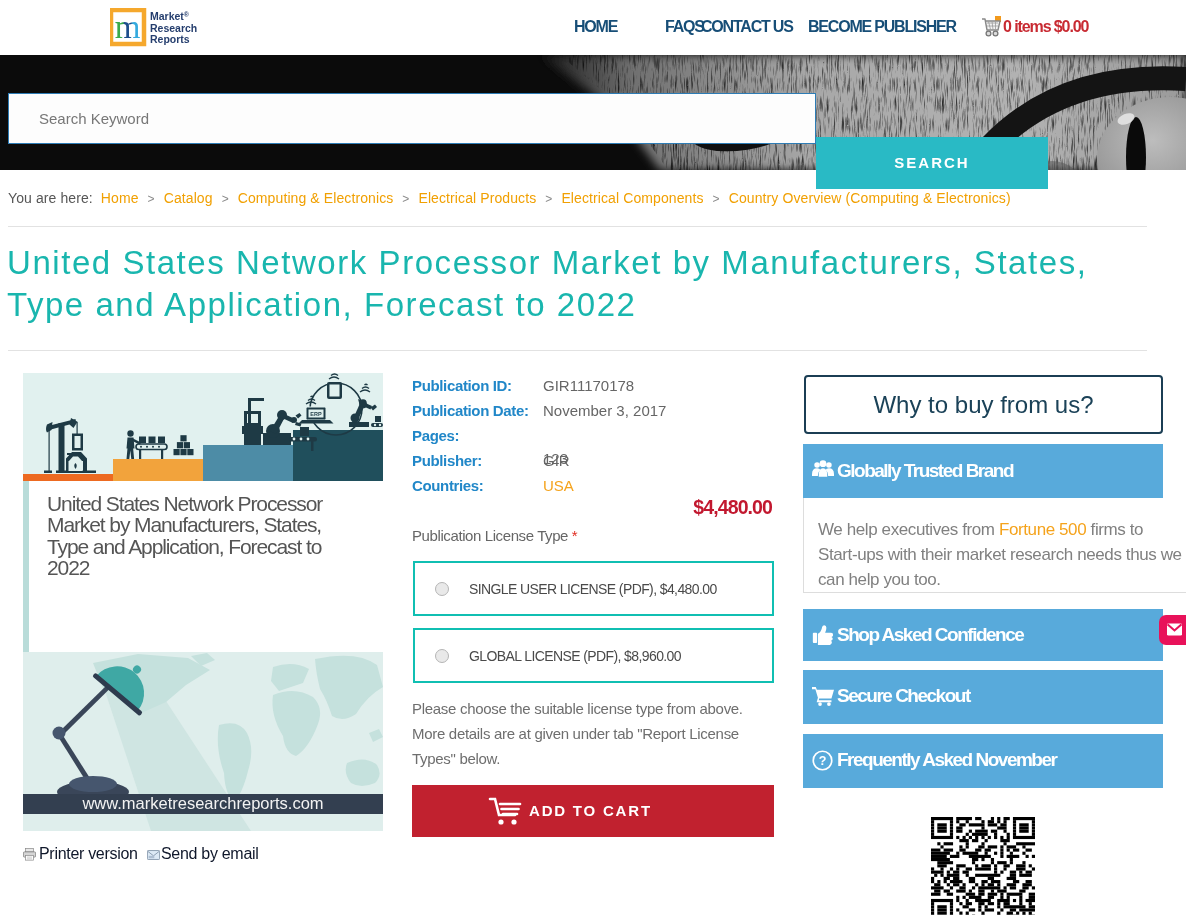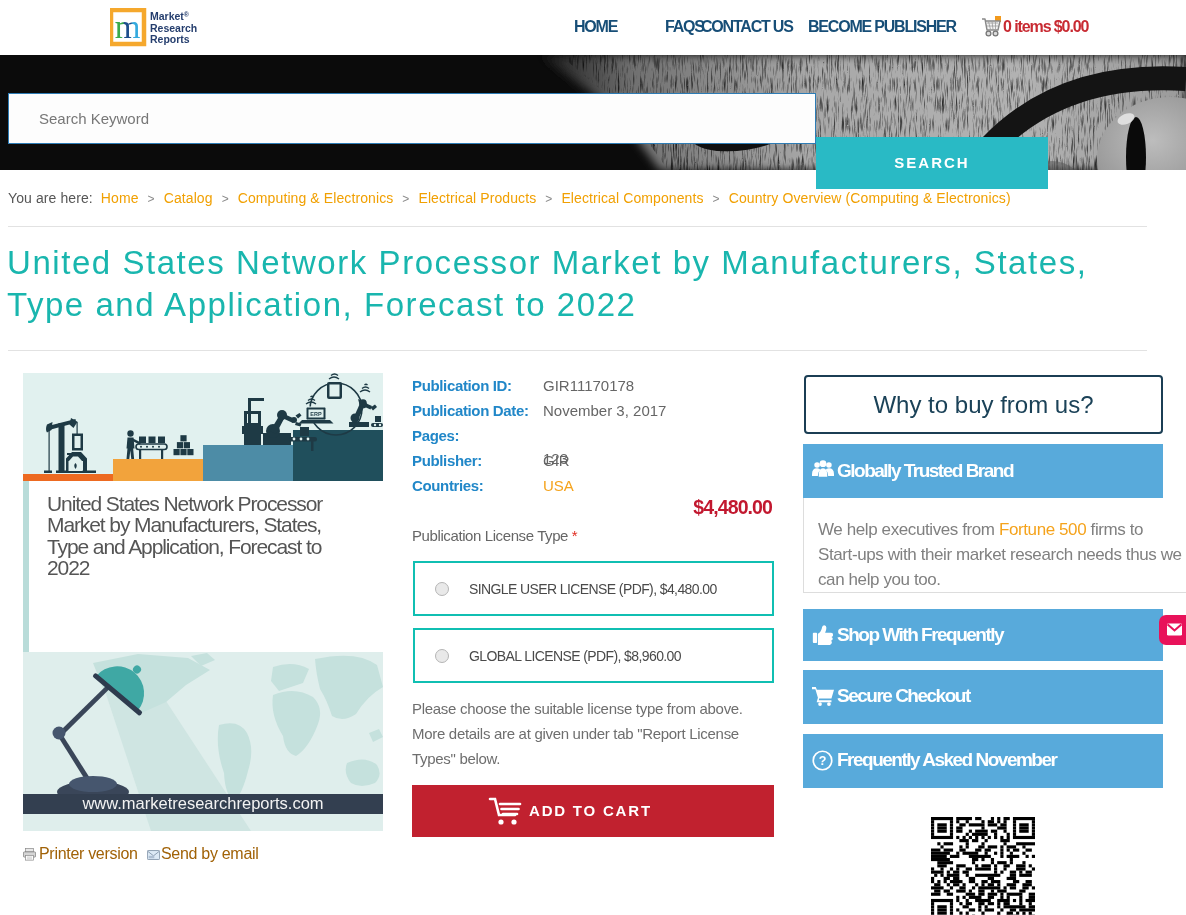--- a/index.html
+++ b/index.html
@@ -22,21 +22,21 @@
 #crumb { position:absolute; top:190px; left:8px; font-size:14px; color:#565656; letter-spacing:0.1px; }
 #crumb a { color:#f1a002; text-decoration:none; }
 #crumb .sep { color:#8a8a8a; margin:0 9px; font-size:12px; }
 .hr { position:absolute; left:8px; width:1139px; height:1px; background:#e2e2e2; }
 
 
 #title { position:absolute; top:242px; left:7px; width:1130px; font-size:33px; line-height:42px; color:#19b6ae; font-weight:normal; letter-spacing:1.55px; white-space:nowrap; }
 
 
 #prodimg { position:absolute; top:373px; left:23px; width:360px; height:458px; }
-#plinks { position:absolute; top:845px; left:23px; width:320px; height:20px; font-size:16px; color:#a16207; white-space:nowrap; letter-spacing:-0.3px; }
+#plinks { position:absolute; top:845px; left:23px; width:320px; height:20px; font-size:16px; color:#0f172a; white-space:nowrap; letter-spacing:-0.3px; }
 
 
 .plabel { position:absolute; left:412px; font-size:15px; font-weight:bold; color:#2187c8; letter-spacing:-0.35px; }
 .pval { position:absolute; left:543px; font-size:15px; color:#666; }
 #price { position:absolute; top:496px; left:412px; width:360px; text-align:right; font-size:19.5px; font-weight:bold; color:#c2182f; letter-spacing:-0.9px; }
 #lictype { position:absolute; top:527px; left:412px; font-size:15px; color:#666; letter-spacing:-0.4px; }
 #lictype em { color:#e02b20; font-style:normal; }
 .licbox { position:absolute; left:413px; width:361px; height:55px; border:2px solid #10bfb2; background:#fff; }
 .radio { position:absolute; left:20px; top:19px; width:14px; height:14px; border-radius:50%; border:1px solid #b5b5b5; background:#e9e9e9; }
 .lictext { position:absolute; left:54px; top:18px; font-size:14px; color:#4a4a4a; letter-spacing:-0.6px; }
@@ -336,21 +336,21 @@
         <path d="M9 19 q0-8 5-8 q5 0 5 8 v2 h-10 z"></path>
       </svg>
       <span class="t" style="top:16px;">Globally Trusted Brand</span>
     </div>
   <div id="trusttext">We help executives from <b>Fortune 500</b> firms to<br>Start-ups with their market research needs thus we<br>can help you too.</div>
   <div class="bluebar" style="top:609px;">
       <svg class="abs" style="left:9px; top:15px;" width="22" height="21" viewBox="0 0 26 24" fill="#fff">
         <rect x="1" y="10" width="5" height="12" rx="1"></rect>
         <path d="M7 21 v-10 q4 -2 5 -8 q0.5 -2 2.5 -2 q2.5 0 2.5 3 q0 3 -1.5 6 h7 q2.5 0 2.5 2.5 q0 2 -2 2.5 q1.5 0.5 1.5 2 q0 2 -2 2.5 q1 0.5 1 2 q0 1.8 -2 2.2 q0.8 0.6 0.8 1.6 q0 1.7 -2.3 1.7 h-8 q-3 0 -5 -2z"></path>
       </svg>
-      <span class="t">Shop With Frequently</span>
+      <span class="t">Shop Asked Confidence</span>
     </div>
   <div class="bluebar" style="top:670px; height:54px;">
       <svg class="abs" style="left:9px; top:16px;" width="22" height="20" viewBox="0 0 26 23" fill="#fff">
         <path d="M0 1 h4.5 l1.2 3 H26 l-3 10.5 H8.5 L8 16.5 h15 v2.5 H5.5 L7 13.5 4 3.5 H0 Z"></path>
         <circle cx="9.5" cy="21" r="2.2"></circle>
         <circle cx="20" cy="21" r="2.2"></circle>
       </svg>
       <span class="t">Secure Checkout</span>
     </div>
   <div class="bluebar" style="top:734px; height:54px;">

